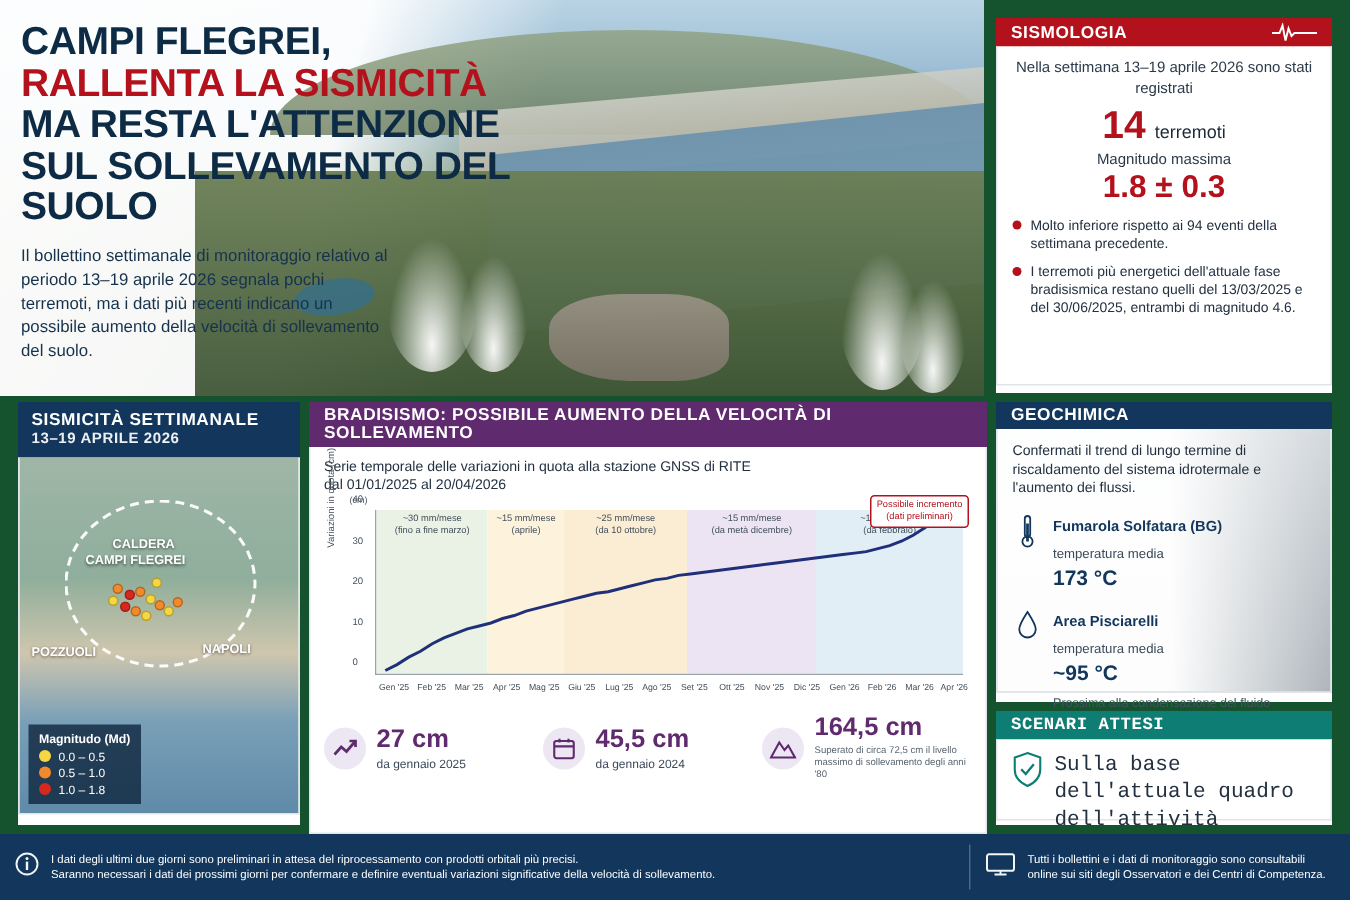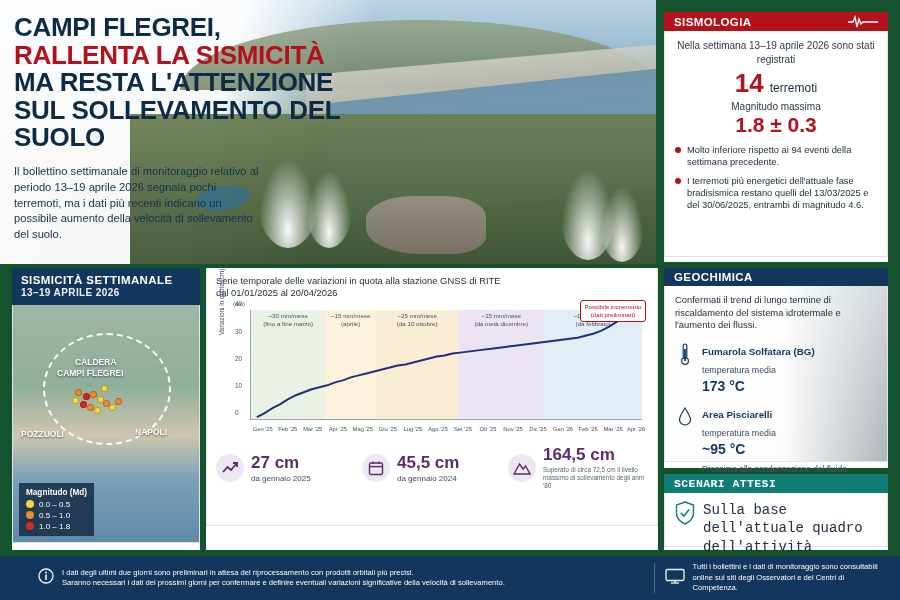--- a/index.html
+++ b/index.html
@@ -136,21 +136,21 @@
     border: 1px solid #b3121d; color: #b3121d; font-size: 6.2px; line-height: 1.25; padding: 2px 3px; border-radius: 3px; background: #fff; }
 
   .stats { display: flex; gap: 6px; margin-top: 10px; }
   .stat { flex: 1; display: flex; align-items: center; gap: 7px; }
   .stat-ic { width: 28px; height: 28px; border-radius: 50%; background: #ece7f3; color: #5f2a6e; display: flex; align-items: center; justify-content: center; flex: 0 0 28px; }
   .stat-val { font-size: 17px; font-weight: 800; color: #5f2a6e; line-height: 1; }
   .stat-lbl { font-size: 8px; color: #3b4a5a; margin-top: 2px; }
   .stat-note { font-size: 6.4px; color: #5a6672; line-height: 1.25; margin-top: 2px; }
 
   
-  .footer { position: absolute; left: 0; bottom: 0; width: 900px; height: 44px; background: #12365c; color: #fff; display: flex; align-items: center; padding-left: 28px; }
+  .footer { position: absolute; left: 0; bottom: 0; width: 900px; height: 44px; background: #12365c; color: #fff; display: flex; align-items: center; }
   .f-left { display: flex; gap: 8px; padding: 0 10px; width: 646px; align-items: center; }
   .f-right { display: flex; gap: 8px; padding: 0 10px; width: 254px; align-items: center; border-left: 1px solid rgba(255,255,255,.25); height: 30px; }
   .f-text { font-size: 7.6px; line-height: 1.38; }
   .f-ic { flex: 0 0 auto; opacity: .95; }
 </style>
 </head>
 <body>
 
 <div class="page">
 
@@ -293,20 +293,23 @@
         </div>
         <div class="legend-row">
           <i style="background:#d6281f"></i>
           <span>1.0 – 1.8</span>
         </div>
       </div>
     </div>
   </div>
 
   <div class="panel" id="bradisismo">
+    <div class="panel-head purple">
+      <span>BRADISISMO: POSSIBILE AUMENTO DELLA VELOCITÀ DI SOLLEVAMENTO</span>
+    </div>
     <div class="chart-body">
       <div class="chart-title">Serie temporale delle variazioni in quota alla stazione GNSS di RITE</div>
       <div class="chart-title">dal 01/01/2025 al 20/04/2026</div>
 
       <div class="chart-area">
         <div class="plot">
           <span class="unit-y">(cm)</span>
           <span class="ylabel">Variazioni in quota (cm)</span>
 
           <span class="ytick" style="bottom:100%">40</span>

